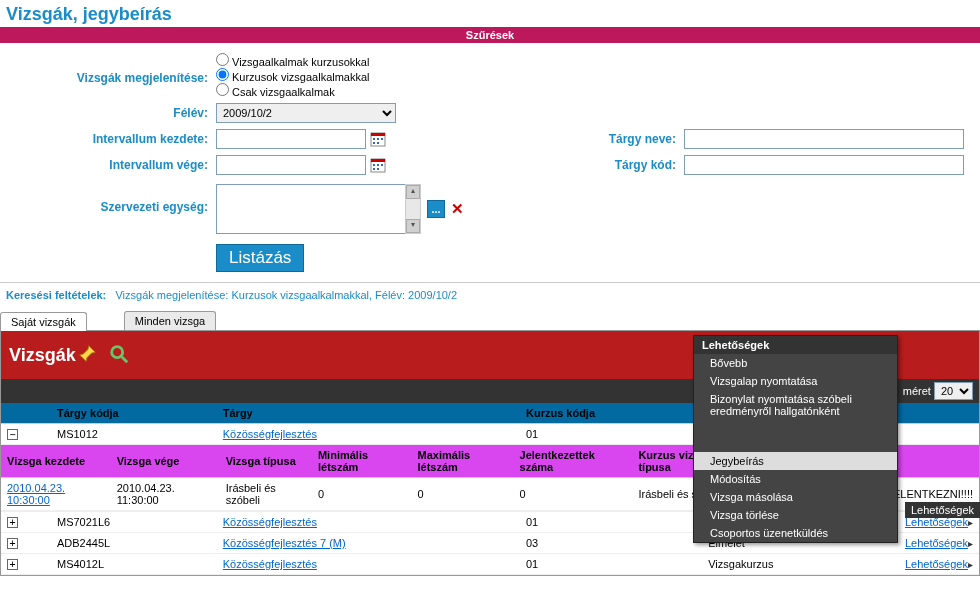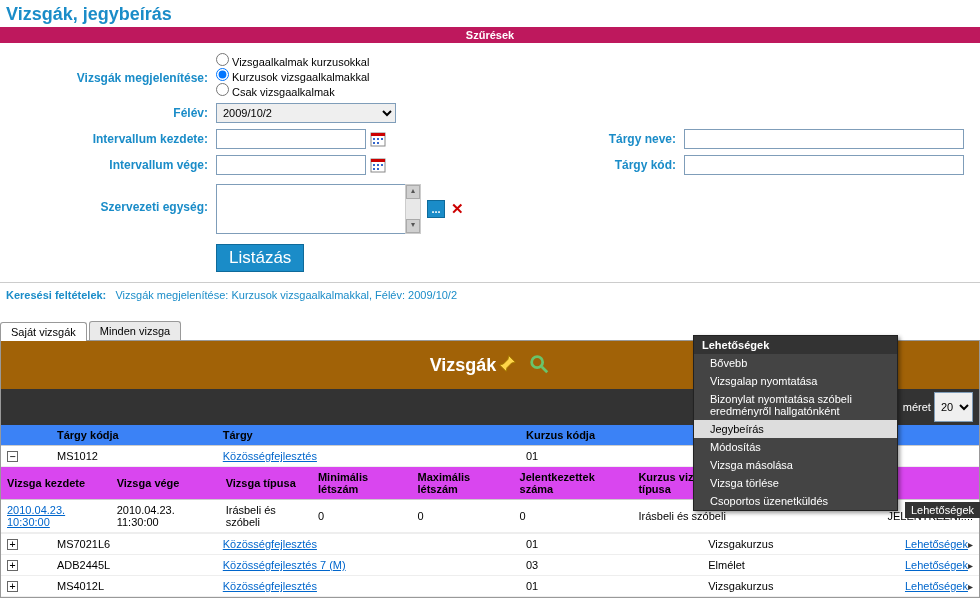--- a/index.html
+++ b/index.html
@@ -23,42 +23,42 @@
   .cal-icon svg { width: 16px; height: 16px; }
   .org-box { width: 190px; height: 50px; border: 1px solid #7f9db9; resize: none; font-size: 11px; }
   .scrollbar-fake { width: 16px; height: 50px; background: #e8e8e8; border: 1px solid #ccc; margin-left: -1px; display: flex; flex-direction: column; justify-content: space-between; }
   .scrollbar-fake div { height: 14px; background: #d0d0d0; border: 1px solid #aaa; text-align: center; line-height: 10px; font-size: 8px; color: #555; }
   .btn-dotted { background: #1a8cc8; color: #fff; border: 1px solid #0e6a9a; width: 18px; height: 18px; font-size: 11px; font-weight: bold; cursor: pointer; margin-left: 6px; }
   .btn-x { background: none; border: none; color: #cc0000; font-size: 15px; font-weight: bold; cursor: pointer; margin-left: 6px; }
   .btn-list { background: #1a8cc8; color: #fff; border: 1px solid #0e6a9a; padding: 3px 12px; font-size: 17px; cursor: pointer; margin-top: 6px; }
   .search-cond { padding: 6px; font-size: 11px; }
   .search-cond .lbl { color: #1a8cc8; font-weight: bold; }
   .search-cond .item { color: #1a8cc8; }
-  .tabs { display: flex; margin-top: 14px; }
+  .tabs { display: flex; margin-top: 4px; gap: 35px; }
   .tab { background: #eaeaea; border: 1px solid #999; border-bottom: none; padding: 3px 10px; font-size: 11px; cursor: pointer; margin-right: 2px; border-radius: 3px 3px 0 0; }
   .tab.active { background: #fff; border-color: #999; font-weight: normal; position: relative; top: 1px; }
   .grid-wrap { border: 1px solid #999; }
-  .grid-titlebar { background: #a16207; color: #fff; display: flex; justify-content: center; align-items: center; padding: 12px 8px; position: relative; }
+  .grid-titlebar { background: #b91c1c; color: #fff; display: flex; justify-content: flex-start; align-items: center; padding: 12px 8px; position: relative; }
   .grid-title { font-size: 18px; font-weight: bold; }
   .grid-icons { display: flex; gap: 10px; align-items: center; }
   .pin-icon svg, .search-icon-g svg { width: 22px; height: 22px; }
   .grid-toolbar { background: #333; color: #fff; display: flex; justify-content: flex-end; align-items: center; padding: 3px 6px; font-size: 11px; }
-  .grid-toolbar select { height: 30px; }
+  .grid-toolbar select { height: 18px; }
   .grid-table { width: 100%; border-collapse: collapse; }
-  .grid-table th { background: #3b82f6; text-align: left; padding: 4px 6px; font-size: 11px; font-weight: bold; border-bottom: 1px solid #ccc; }
+  .grid-table th { background: #0369a1; text-align: left; padding: 4px 6px; font-size: 11px; font-weight: bold; border-bottom: 1px solid #ccc; }
   .grid-table td { padding: 4px 6px; font-size: 11px; border-bottom: 1px solid #eee; }
   .grid-table tr.sub th { background: #d946ef; margin-left: 32px; }
   .expand-btn { display: inline-block; width: 11px; height: 11px; border: 1px solid #666; background: #fff; text-align: center; line-height: 9px; font-size: 10px; cursor: pointer; font-family: monospace; }
   .opt-link { color: #0066cc; font-weight: normal; }
   .arrow-r { font-size: 10px; color: #333; }
   .opt-btn-dark { position: absolute; right: 0; top: 502px; background: #333; color: #fff; padding: 2px 6px; font-size: 11px; border: none; cursor: pointer; z-index: 15; }
   .ctx-menu { position: absolute; right: 82px; top: 335px; width: 205px; background: #444; border: 1px solid #222; z-index: 20; box-shadow: 2px 2px 4px rgba(0,0,0,0.4); }
   .ctx-menu .hdr { background: #333; color: #fff; font-weight: bold; padding: 3px 8px; font-size: 11px; }
   .ctx-menu .item { color: #fff; padding: 3px 16px; font-size: 11px; cursor: pointer; }
-  .ctx-menu .item.hover { background: #ddd; color: #000; }
+  .ctx-menu .item.hover { background: #ddd; color: #000; margin-top: 32px; }
 </style>
 </head>
 <body>
 
 <div class="page-title">Vizsgák, jegybeírás</div>
 <div class="filter-header">Szűrések</div>
 
 <div class="filter-body">
 
   <div class="filter-row" style="align-items:flex-start;">

